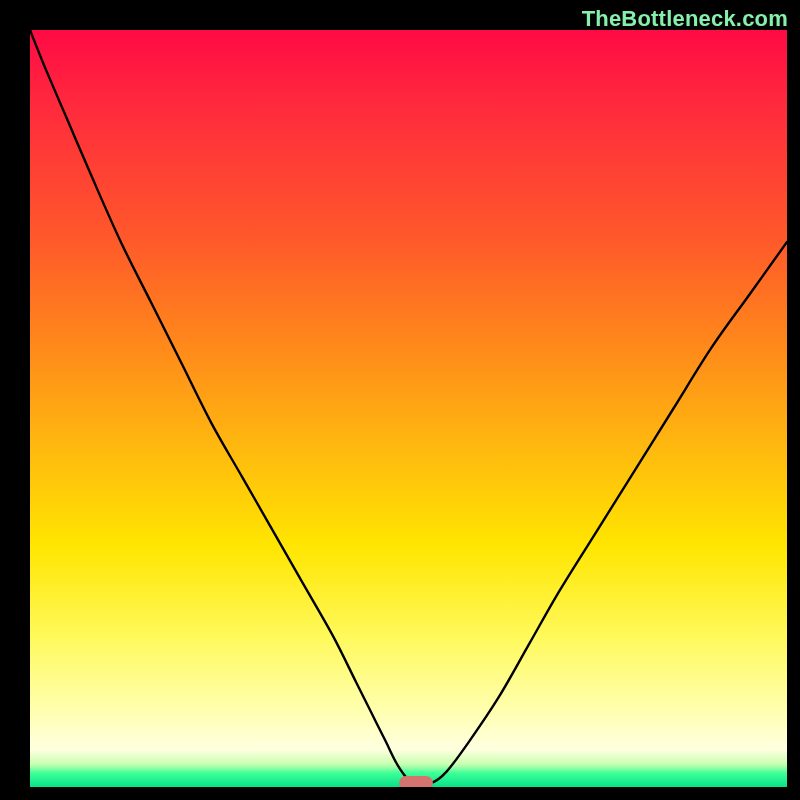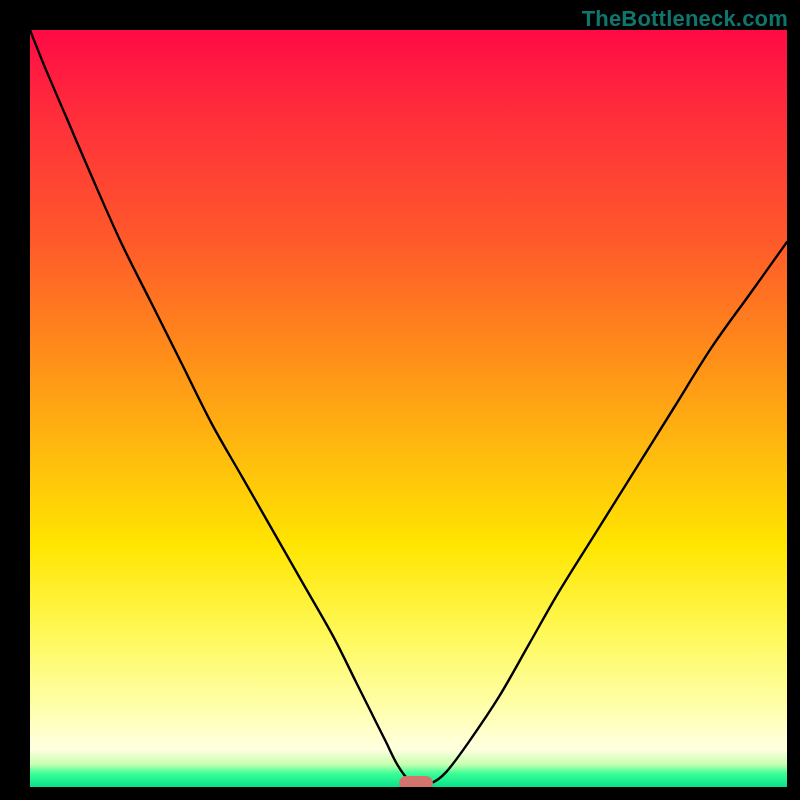--- a/index.html
+++ b/index.html
@@ -14,21 +14,21 @@
   .frame {
     position: relative;
     width: 800px;
     height: 800px;
     background: #000;
   }
   .attribution {
     position: absolute;
     top: 6px;
     right: 12px;
-    color: #0f766e;
+    color: #86efac;
     font-size: 22px;
     font-weight: 600;
     letter-spacing: 0.2px;
     user-select: none;
   }
   .plot-area {
     position: absolute;
     left: 30px;
     top: 30px;
     width: 757px;

